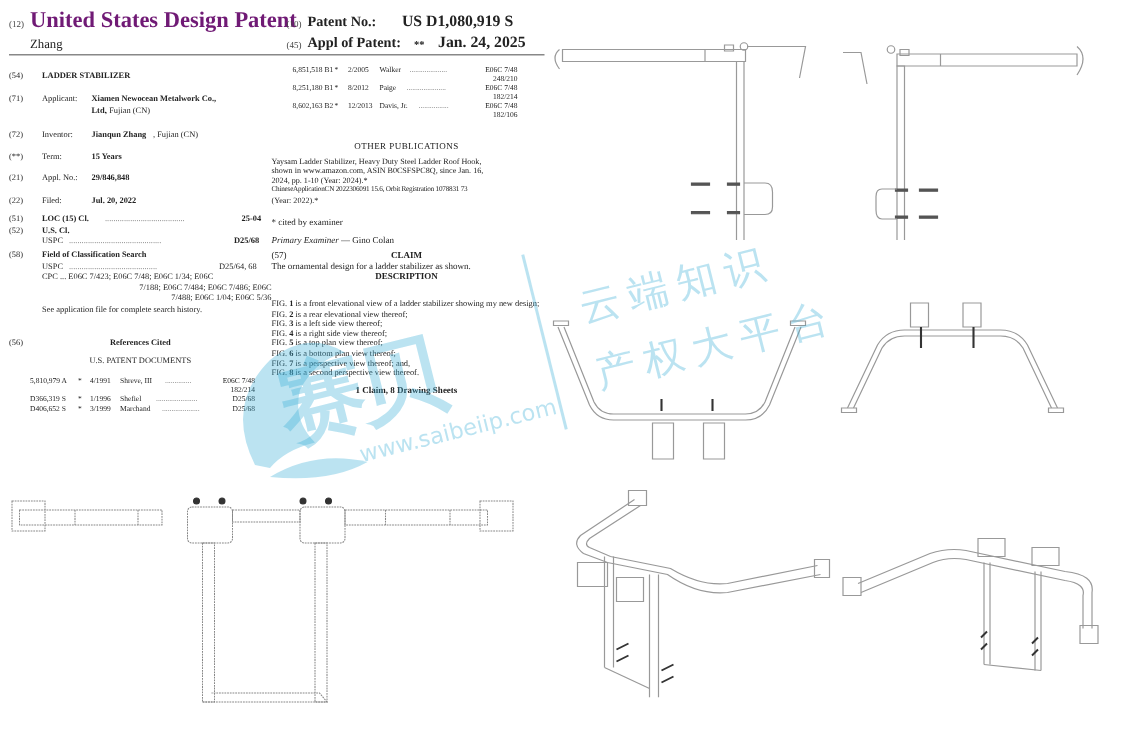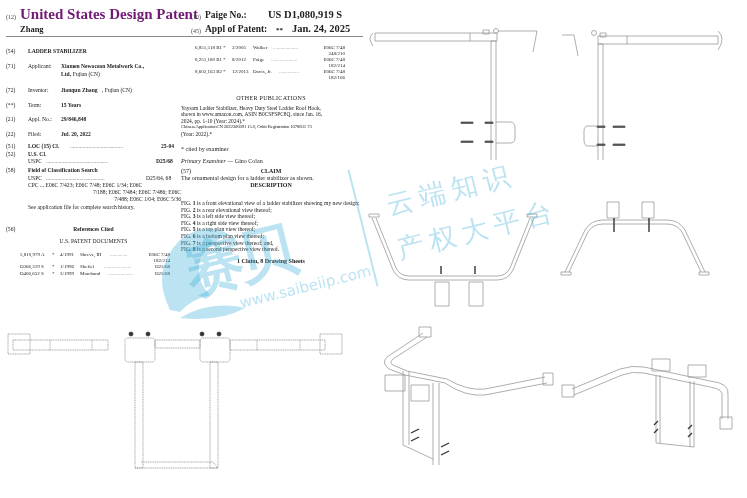--- a/index.html
+++ b/index.html
@@ -1,21 +1,21 @@
 <!DOCTYPE html>
 <html><head>
 <meta charset="utf-8">
 <style>
   html, body { margin:0; padding:0; background:#ffffff; }
   body { width:747px; height:498px; position:relative; overflow:hidden;
          font-family:"Liberation Serif", "DejaVu Serif", serif; color:#222; }
   .abs { position:absolute; }
   .hdr-code { font-size:6px; color:#444; }
   .hdr-title { font-size:15px; font-weight:bold; color:#701a75; }
-  .hdr-name { font-size:8.5px; font-weight:bold; }
+  .hdr-name { font-size:8.5px; font-weight:normal; }
   .hdr-lbl { font-size:9.5px; font-weight:bold; }
   .hdr-val { font-size:10.5px; font-weight:bold; }
   .rule { position:absolute; left:6px; width:357px; height:1px; background:#888; top:36px; }
   .field { position:absolute; left:6px; font-size:5.6px; line-height:7px; }
   .field .code { position:absolute; left:0; width:16px; }
   .field .lbl { position:absolute; left:22px; }
   .field .val { position:absolute; }
   b { font-weight:bold; }
   .col2 { position:absolute; left:181px; width:180px; font-size:5.4px; line-height:6.5px; }
   .center { text-align:center; }
@@ -26,21 +26,21 @@
   svg.fig * { vector-effect:non-scaling-stroke; }
 </style>
 </head>
 <body>
 
 <div class="abs hdr-code" style="left:6px;top:14px;">(12)</div>
 <div class="abs hdr-title" style="left:20px;top:6px;">United States Design Patent</div>
 <div class="abs hdr-name" style="left:20px;top:24px;">Zhang</div>
 
 <div class="abs hdr-code" style="left:191px;top:14px;">(10)</div>
-<div class="abs hdr-lbl" style="left:205px;top:10px;">Paige No.:</div>
+<div class="abs hdr-lbl" style="left:205px;top:10px;">Patent No.:</div>
 <div class="abs hdr-val" style="left:268px;top:9px;">US D1,080,919 S</div>
 <div class="abs hdr-code" style="left:191px;top:28px;">(45)</div>
 <div class="abs hdr-lbl" style="left:205px;top:24px;">Appl of Patent:</div>
 <div class="abs" style="left:276px;top:26px;font-size:7px;font-weight:bold;">**</div>
 <div class="abs hdr-val" style="left:292px;top:23px;">Jan. 24, 2025</div>
 <div class="rule"></div>
 
 <div class="field" style="top:48px;width:175px;">
   <span class="code">(54)</span>
   <span class="lbl" style="font-weight:bold;">LADDER STABILIZER</span>

